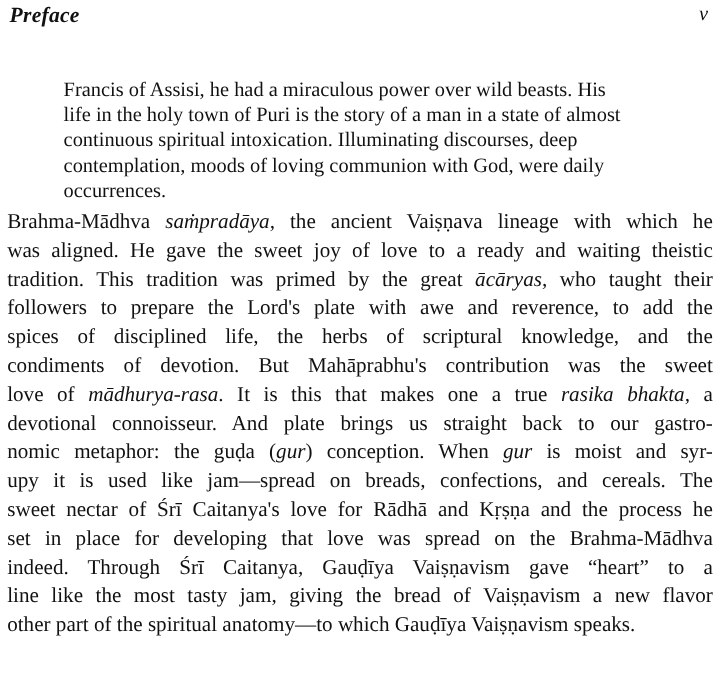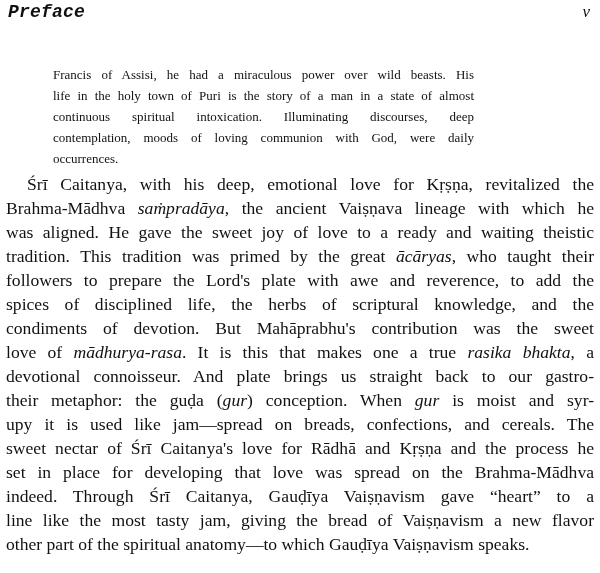--- a/index.html
+++ b/index.html
@@ -23,35 +23,34 @@
       height: 30px;
     }
     .running-title {
       position: absolute;
       left: 8px;
       top: 2px;
       font-style: italic;
       font-size: 18px;
       font-weight: bold;
       letter-spacing: 0.2px;
-      font-family: Liberation Mono, monospace;
     }
     .page-number {
       position: absolute;
       right: 10px;
       top: 2px;
       font-style: italic;
       font-size: 17px;
     }
     .quote-block {
       position: absolute;
       left: 53px;
       top: 64px;
       width: 421px;
-      font-size: 13px;
+      font-size: 17px;
     }
     .quote-block .line {
       height: 21px;
       line-height: 21px;
       text-align: justify;
       text-align-last: justify;
       white-space: nowrap;
       overflow: visible;
     }
     .quote-block .line.last {
@@ -89,29 +88,28 @@
 
 <div class="quote-block" id="quote-block">
     <div class="line">Francis of Assisi, he had a miraculous power over wild beasts. His</div>
     <div class="line">life in the holy town of Puri is the story of a man in a state of almost</div>
     <div class="line">continuous spiritual intoxication. Illuminating discourses, deep</div>
     <div class="line">contemplation, moods of loving communion with God, were daily</div>
     <div class="line last">occurrences.</div>
   </div>
 
 <div class="main-para" id="main-para">
-    <div class="line first"><span>Śrī Caitanya, with his deep, emotional love for Kṛṣṇa, revitalized the</span></div>
     <div class="line"><span>Brahma-Mādhva </span><span class="it">saṁpradāya</span><span>, the ancient Vaiṣṇava lineage with which he</span></div>
     <div class="line"><span>was aligned. He gave the sweet joy of love to a ready and waiting theistic</span></div>
     <div class="line"><span>tradition. This tradition was primed by the great </span><span class="it">ācāryas</span><span>, who taught their</span></div>
     <div class="line"><span>followers to prepare the Lord's plate with awe and reverence, to add the</span></div>
     <div class="line"><span>spices of disciplined life, the herbs of scriptural knowledge, and the</span></div>
     <div class="line"><span>condiments of devotion. But Mahāprabhu's contribution was the sweet</span></div>
     <div class="line"><span>love of </span><span class="it">mādhurya-rasa</span><span>. It is this that makes one a true </span><span class="it">rasika bhakta</span><span>, a</span></div>
     <div class="line"><span>devotional connoisseur. And plate brings us straight back to our gastro-</span></div>
-    <div class="line"><span>their metaphor: the guḍa (</span><span class="it">gur</span><span>) conception. When </span><span class="it">gur</span><span> is moist and syr-</span></div>
+    <div class="line"><span>nomic metaphor: the guḍa (</span><span class="it">gur</span><span>) conception. When </span><span class="it">gur</span><span> is moist and syr-</span></div>
     <div class="line"><span>upy it is used like jam—spread on breads, confections, and cereals. The</span></div>
     <div class="line"><span>sweet nectar of Śrī Caitanya's love for Rādhā and Kṛṣṇa and the process he</span></div>
     <div class="line"><span>set in place for developing that love was spread on the Brahma-Mādhva</span></div>
     <div class="line"><span>indeed. Through Śrī Caitanya, Gauḍīya Vaiṣṇavism gave “heart” to a</span></div>
     <div class="line"><span>line like the most tasty jam, giving the bread of Vaiṣṇavism a new flavor</span></div>
     <div class="line last"><span>other part of the spiritual anatomy—to which Gauḍīya Vaiṣṇavism speaks.</span></div>
   </div>
 
 </body></html>

